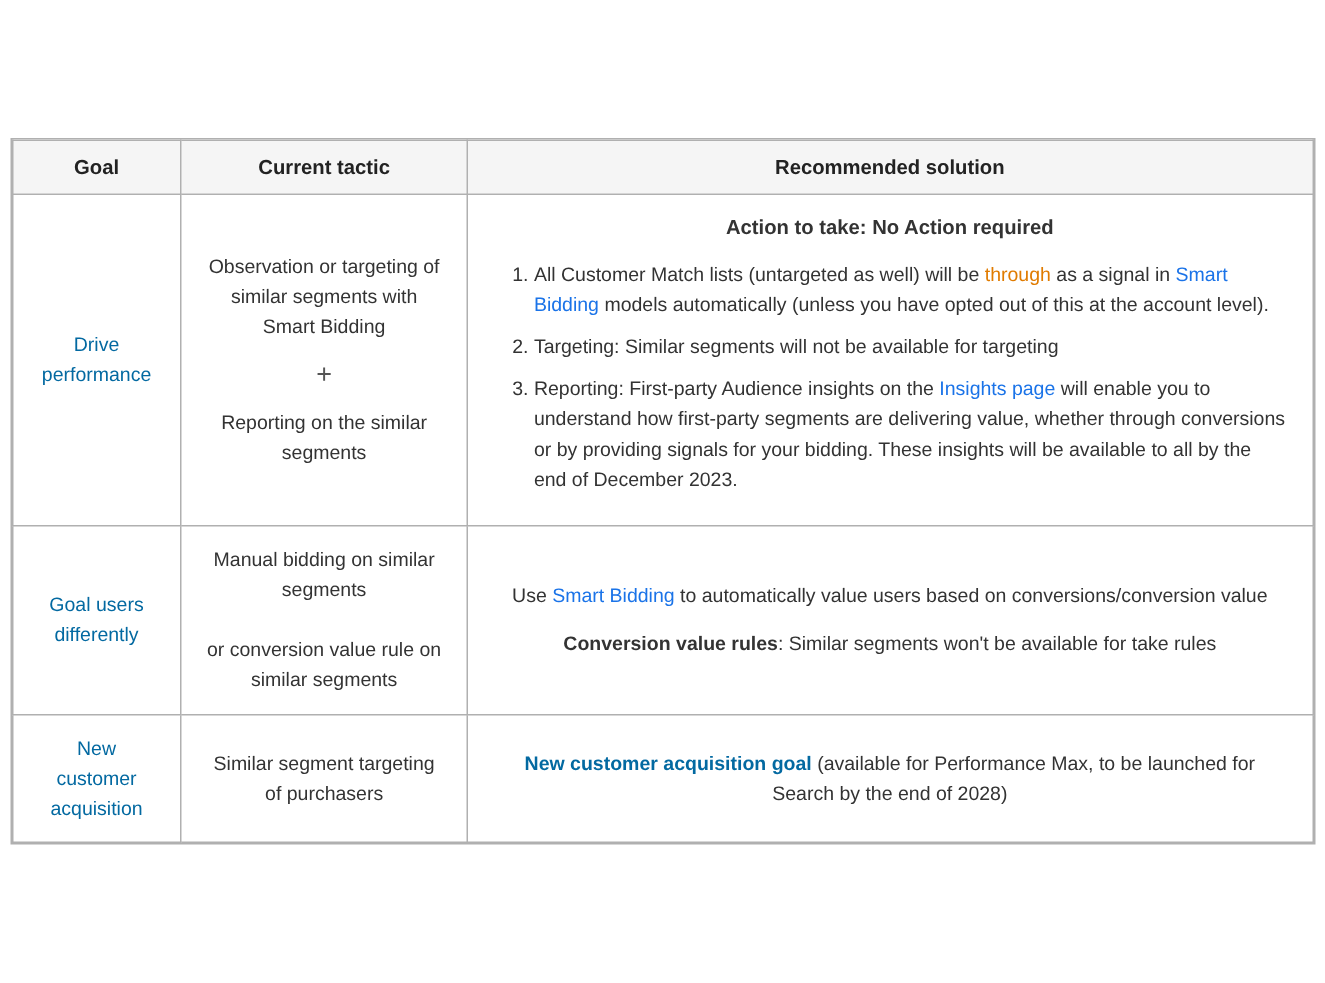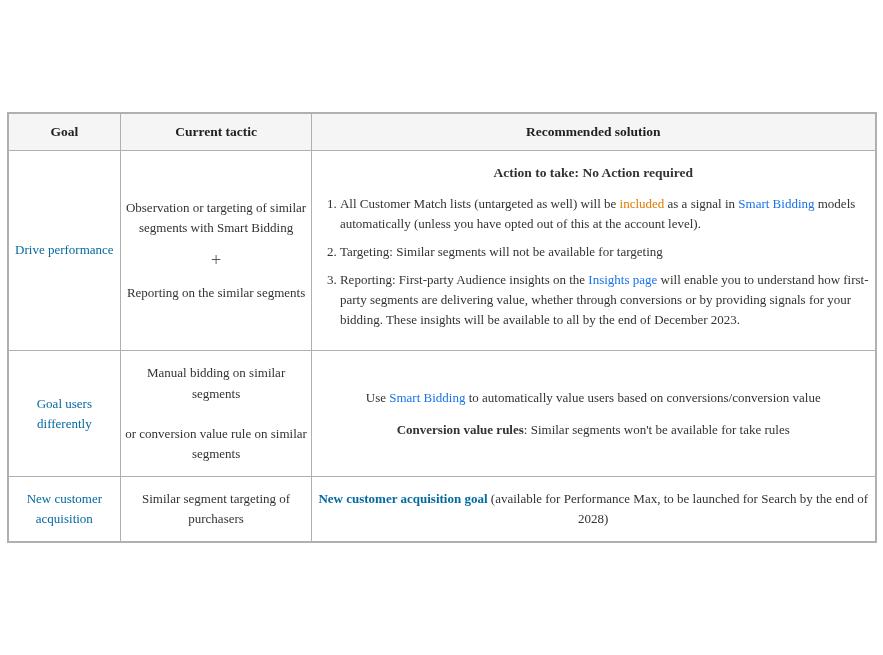--- a/index.html
+++ b/index.html
@@ -12,34 +12,33 @@
       align-items: center;
       min-height: 100vh;
     }
     .table-wrapper {
       width: 870px;
       border: 1.5px solid #b0b0b0;
     }
     table {
       width: 100%;
       border-collapse: collapse;
-      font-family: Liberation Serif, serif;
     }
     thead tr th {
       background: #f5f5f5;
       border: 1.5px solid #b0b0b0;
       padding: 10px 14px;
       text-align: center;
       font-weight: bold;
       font-size: 13.5px;
       color: #222;
     }
     tbody tr td {
       border: 1.5px solid #b0b0b0;
-      padding: 12px 0;
+      padding: 12px 16px;
       vertical-align: middle;
       text-align: center;
       color: #333;
       line-height: 1.55;
     }
     .col-goal {
       width: 13%;
       color: #0369a1;
     }
     .col-tactic {
@@ -106,21 +105,21 @@
         <td class="col-tactic">
           <span>Observation or targeting of similar segments with Smart Bidding</span>
           <span class="plus-sign">+</span>
           <span>Reporting on the similar segments</span>
         </td>
         <td class="col-solution">
           <span class="action-header">Action to take: No Action required</span>
           <div class="list-container">
             <ol>
               <li>
-                <span>All Customer Match lists (untargeted as well) will be </span><span class="text-orange">included</span><span> as a signal in </span><span class="text-blue">Smart Bidding</span><span> models automatically (unless you have opted out of this at the account level).</span>
+                <span>All Customer Match lists (untargeted as well) will be </span><span class="text-orange">through</span><span> as a signal in </span><span class="text-blue">Smart Bidding</span><span> models automatically (unless you have opted out of this at the account level).</span>
               </li>
               <li>
                 <span>Targeting: Similar segments will not be available for targeting</span>
               </li>
               <li>
                 <span>Reporting: First-party Audience insights on the </span><span class="text-blue">Insights page</span><span> will enable you to understand how first-party segments are delivering value, whether through conversions or by providing signals for your bidding. These insights will be available to all by the end of December 2023.</span>
               </li>
             </ol>
           </div>
         </td>

